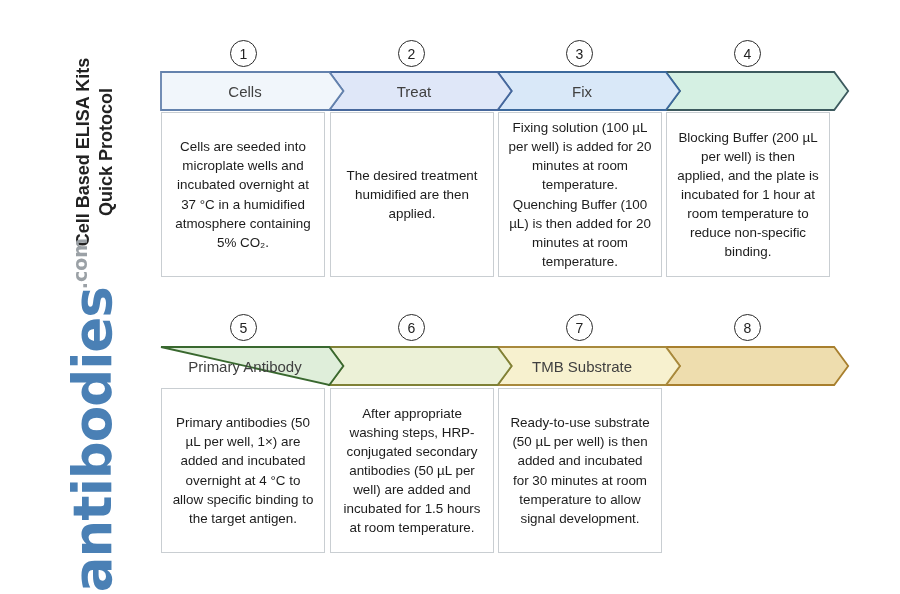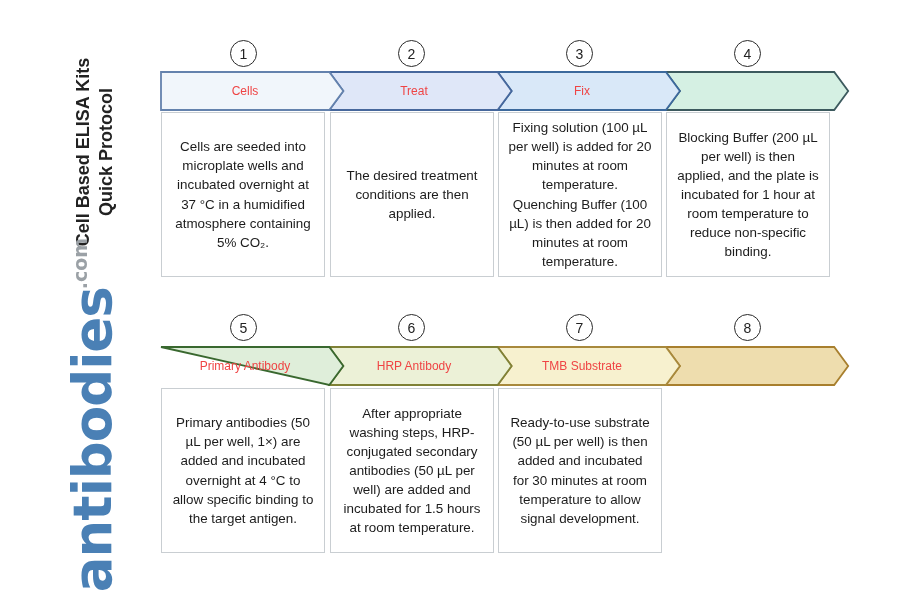--- a/index.html
+++ b/index.html
@@ -32,21 +32,21 @@
     position:absolute;width:27px;height:27px;border-radius:50%;
     border:1.6px solid #2a2a2a;background:#fff;box-sizing:border-box;
     display:flex;align-items:center;justify-content:center;
     font-size:14px;color:#222;
   }
   
   .banner-svg{position:absolute;left:160px;width:692px;height:41px;}
   .banner-label{
     position:absolute;height:38px;width:168px;
     display:flex;align-items:center;justify-content:center;
-    font-size:12px;font-weight:500;color:#ef4444;
+    font-size:15px;font-weight:500;color:#404040;
   }
   
   .desc-box{
     position:absolute;width:164px;height:165px;background:#fff;
     border:1.5px solid #c9ced2;box-sizing:border-box;
     display:flex;align-items:center;justify-content:center;
     text-align:center;font-size:13.4px;line-height:1.42;color:#1c1c1c;
     padding:6px 9px;
   }
   
@@ -87,21 +87,21 @@
     <polygon stroke-width="1.8" points="505.9,1 674.2,1 688.2,20 674.2,39 505.9,39 519.9,20" fill="#d5f0e3" stroke="#3c5a5e"></polygon>
     <polygon stroke-width="1.8" points="337.6,1 505.9,1 519.9,20 505.9,39 337.6,39 351.6,20" fill="#d9e8f8" stroke="#3c699c"></polygon>
     <polygon stroke-width="1.8" points="169.3,1 337.6,1 351.6,20 337.6,39 169.3,39 183.3,20" fill="#dfe7f8" stroke="#46679c"></polygon>
     <polygon stroke-width="1.8" points="1,1 169.3,1 183.3,20 169.3,39 1,39" fill="#f1f6fb" stroke="#6482ad"></polygon>
   </svg>
   <div class="banner-label c0 row1-label">Cells</div>
   <div class="banner-label c1 row1-label">Treat</div>
   <div class="banner-label c2 row1-label">Fix</div>
 
   <div class="desc-box c0 row1-box">Cells are seeded into microplate wells and incubated overnight at 37 °C in a humidified atmosphere containing 5% CO₂.</div>
-  <div class="desc-box c1 row1-box">The desired treatment conditions are then applied.</div>
+  <div class="desc-box c1 row1-box">The desired treatment humidified are then applied.</div>
   <div class="desc-box c2 row1-box">Fixing solution (100 µL per well) is added for 20 minutes at room temperature. Quenching Buffer (100 µL) is then added for 20 minutes at room temperature.</div>
   <div class="desc-box c3 row1-box">Blocking Buffer (200 µL per well) is then applied, and the plate is incubated for 1 hour at room temperature to reduce non-specific binding.</div>
 
   <div class="step-circle circ0 row2-circ">
       <span>5</span>
     </div>
   <div class="step-circle circ1 row2-circ">
       <span>6</span>
     </div>
   <div class="step-circle circ2 row2-circ">
@@ -111,20 +111,19 @@
       <span>8</span>
     </div>
 
   <svg class="banner-svg" style="top:346px" viewBox="0 0 692 41">
     <polygon stroke-width="1.8" points="505.9,1 674.2,1 688.2,20 674.2,39 505.9,39 519.9,20" fill="#eeddae" stroke="#a87f2e"></polygon>
     <polygon stroke-width="1.8" points="337.6,1 505.9,1 519.9,20 505.9,39 337.6,39 351.6,20" fill="#f7f1cf" stroke="#a8893c"></polygon>
     <polygon stroke-width="1.8" points="169.3,1 337.6,1 351.6,20 337.6,39 169.3,39 183.3,20" fill="#ecf1d7" stroke="#7f8136"></polygon>
     <polygon stroke-width="1.8" points="1,1 169.3,1 183.3,20 169.3,39" fill="#dfeeda" stroke="#39682f"></polygon>
   </svg>
   <div class="banner-label c0 row2-label">Primary Antibody</div>
-  <div class="banner-label c1 row2-label">HRP Antibody</div>
   <div class="banner-label c2 row2-label">TMB Substrate</div>
 
   <div class="desc-box c0 row2-box">Primary antibodies (50 µL per well, 1×) are added and incubated overnight at 4 °C to allow specific binding to the target antigen.</div>
   <div class="desc-box c1 row2-box">After appropriate washing steps, HRP-conjugated secondary antibodies (50 µL per well) are added and incubated for 1.5 hours at room temperature.</div>
   <div class="desc-box c2 row2-box">Ready-to-use substrate (50 µL per well) is then added and incubated for 30 minutes at room temperature to allow signal development.</div>
 
 </div>
 
 </body></html>

